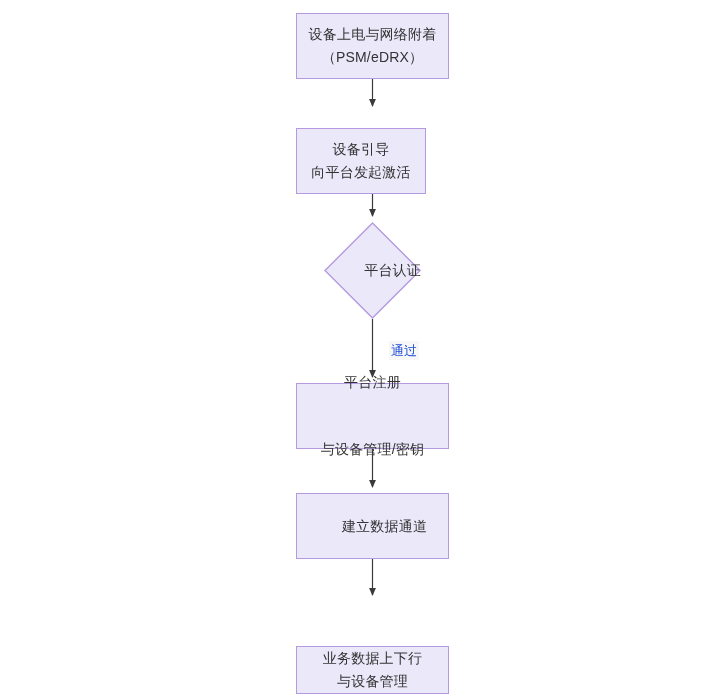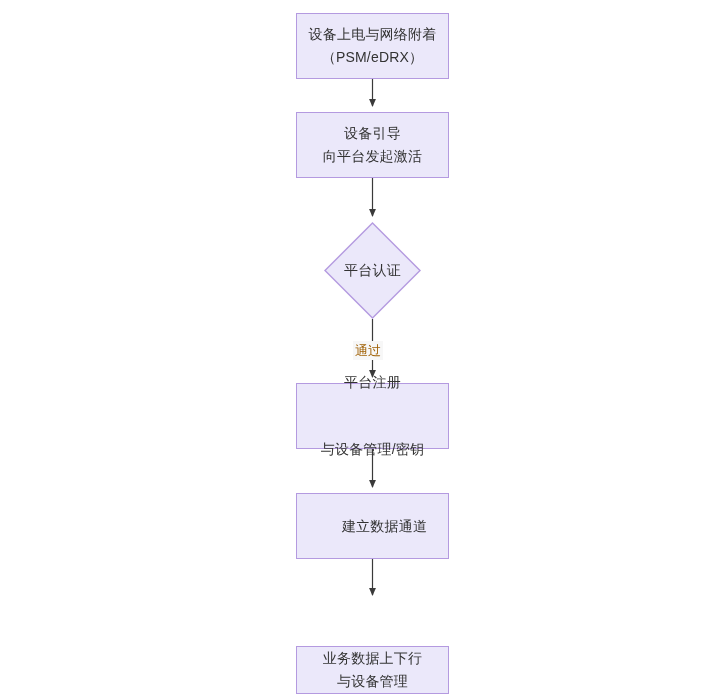--- a/index.html
+++ b/index.html
@@ -41,46 +41,48 @@
     letter-spacing: 0.2px;
     z-index: 2;
   }
   .node.process {
     background: #ebe8fa;
     border: 1.4px solid #b49ae0;
   }
   .node.decision {
     background: transparent;
     border: none;
+    align-items: flex-end;
   }
   .diamond-shape {
     position: absolute;
     left: 0;
     top: 0;
     width: 100%;
     height: 100%;
     z-index: 0;
   }
   .decision .node-text {
     position: relative;
     z-index: 1;
   }
   .node-text {
     display: block;
     white-space: nowrap;
   }
   .edge-label {
     position: absolute;
     background: #f7f7f7;
-    color: #a16207;
+    color: #1d4ed8;
     font-size: 13px;
     line-height: 17px;
     padding: 1px 2px;
     white-space: nowrap;
     z-index: 3;
+    margin-left: 36px;
   }
 </style>
 </head>
 <body>
 
 <div id="canvas">
 
   <svg id="edges" width="726" height="700" viewBox="0 0 726 700" xmlns="http://www.w3.org/2000/svg">
     <defs>
       <marker id="arrowhead" markerWidth="8" markerHeight="8" refX="6.2" refY="3" orient="auto" markerUnits="strokeWidth">
@@ -97,21 +99,21 @@
     <line x1="372.5" y1="449" x2="372.5" y2="487" stroke="#3a3a3a" stroke-width="1.2" marker-end="url(#arrowhead)"></line>
 
     <line x1="372.5" y1="559" x2="372.5" y2="595" stroke="#3a3a3a" stroke-width="1.2" marker-end="url(#arrowhead)"></line>
   </svg>
 
   <div class="node process" style="left:296px; top:13px; width:153px; height:66px;">
     <span class="node-text">设备上电与网络附着</span>
     <span class="node-text">（PSM/eDRX）</span>
   </div>
 
-  <div class="node process" style="left:296px; top:112px; width:153px; height:66px;">
+  <div class="node process" style="left:296px; top:128px; width:130px; height:66px;">
     <span class="node-text">设备引导</span>
     <span class="node-text">向平台发起激活</span>
   </div>
 
   <div class="node decision" style="left:324px; top:222px; width:97px; height:97px;">
     <svg class="diamond-shape" viewBox="0 0 97 97" xmlns="http://www.w3.org/2000/svg" preserveAspectRatio="none">
       <polygon points="48.5,1 96,48.5 48.5,96 1,48.5" fill="#ebe8fa" stroke="#b49ae0" stroke-width="1.4"></polygon>
     </svg>
     <span class="node-text">平台认证</span>
   </div>

